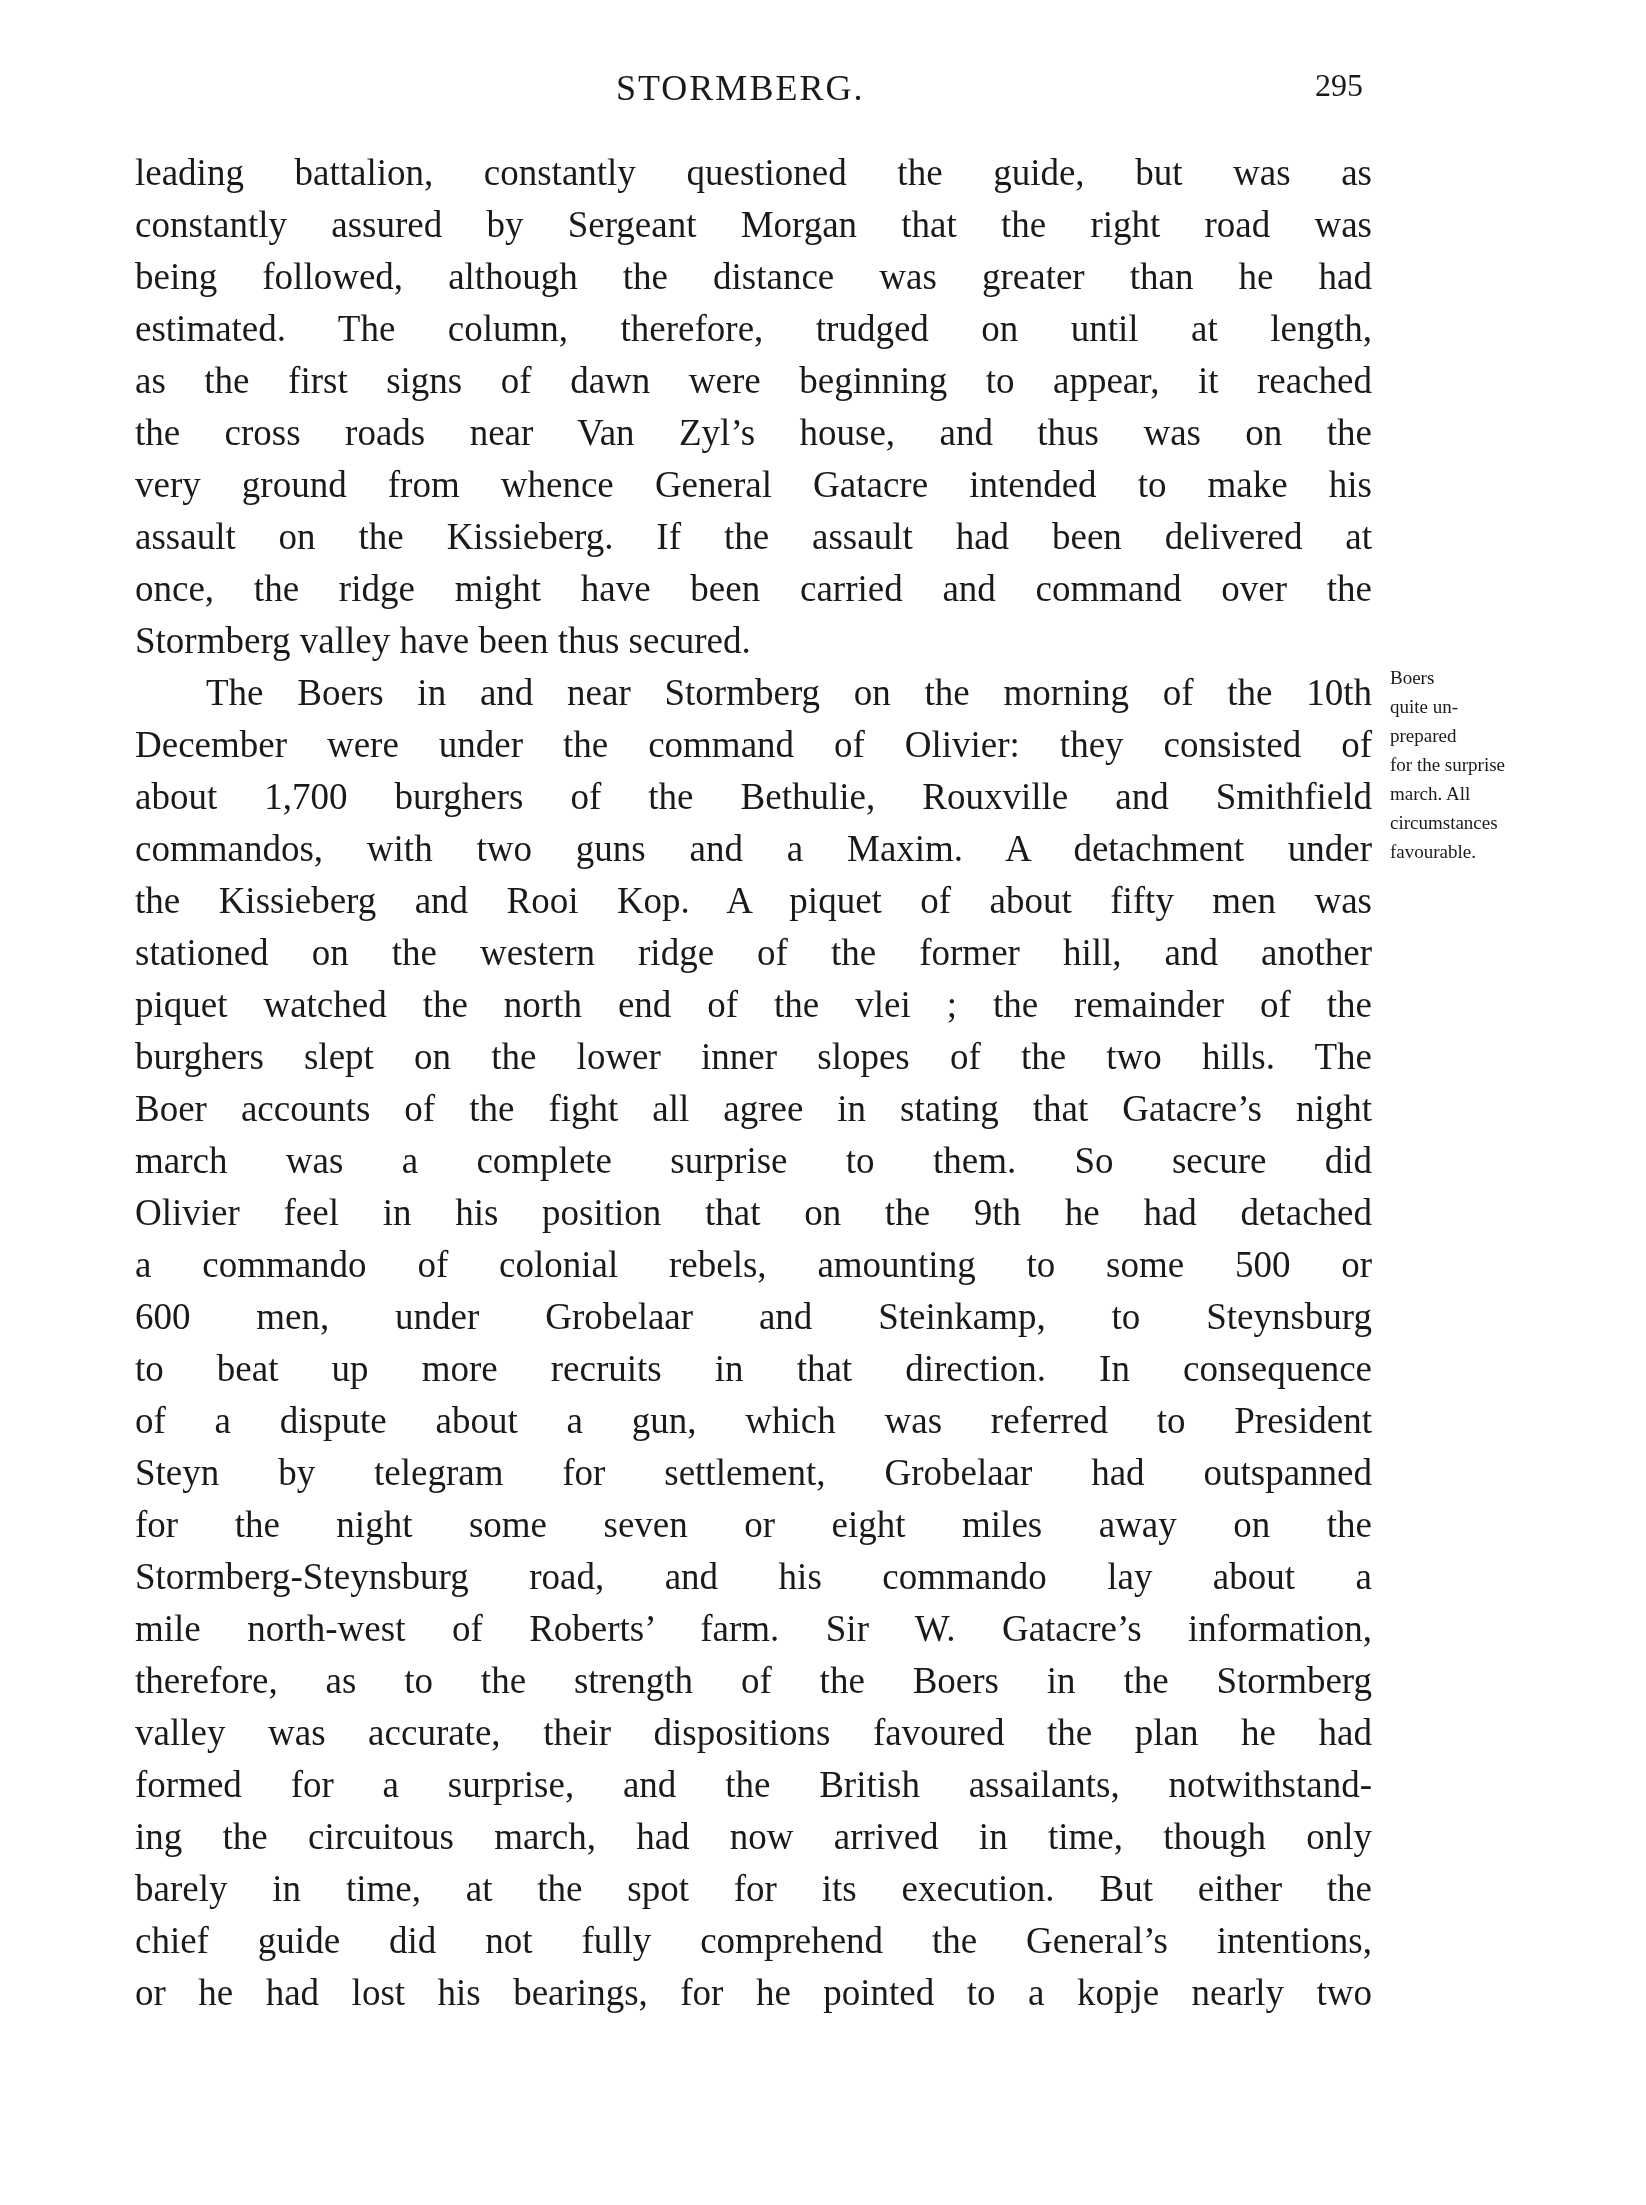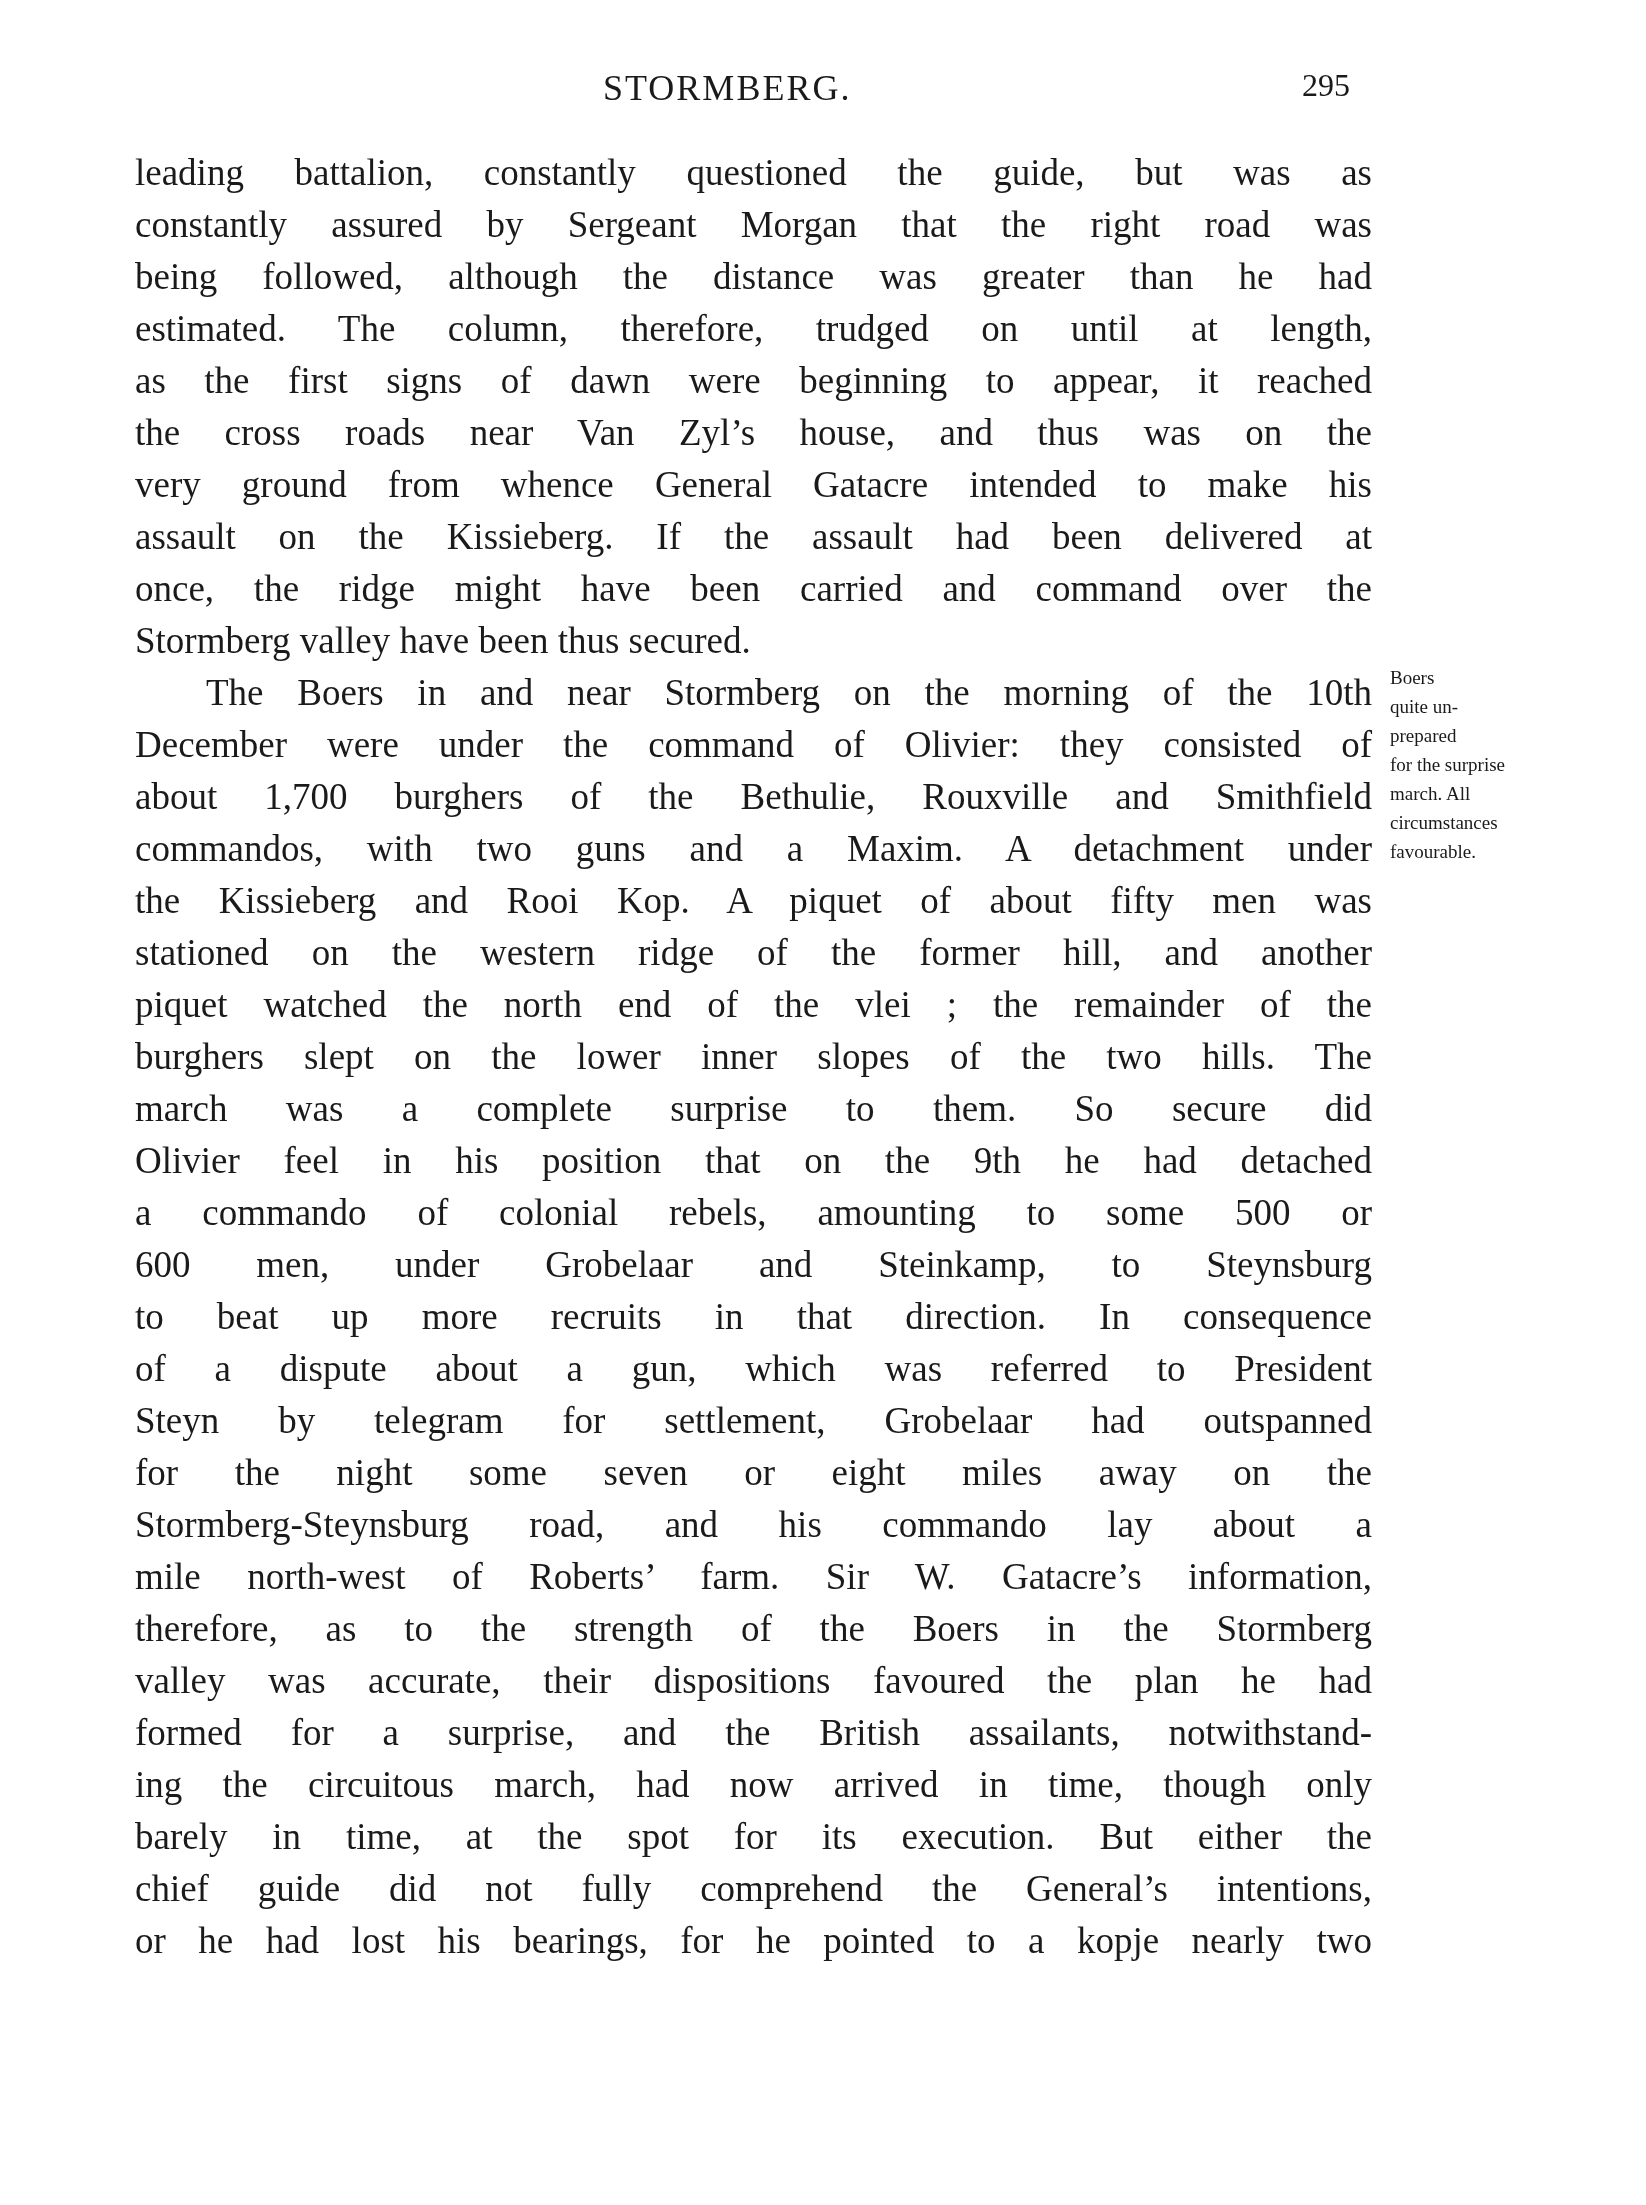--- a/index.html
+++ b/index.html
@@ -1,18 +1,18 @@
 <!DOCTYPE html>
 <html><head>
 <meta charset="utf-8">
 <style>
   html, body { margin: 0; padding: 0; background: #ffffff; }
   body { width: 1647px; height: 2205px; position: relative; overflow: hidden;
          font-family: "Liberation Serif", "DejaVu Serif", serif; color: #1a1a1a; }
-  .running-head { position: absolute; top: 67px; left: 0; width: 1469px; height: 49px; }
+  .running-head { position: absolute; top: 67px; left: 13px; width: 1469px; height: 49px; }
   .running-title { position: absolute; left: 603px; top: 0; font-size: 36px; letter-spacing: 2px; }
   .page-number { position: absolute; left: 1302px; top: 0; font-size: 32px; }
   .body-text { position: absolute; left: 135px; top: 147px; width: 1237px; }
   .line { display: block; height: 52px; line-height: 52px; font-size: 37px;
           text-align: justify; text-align-last: justify; white-space: nowrap; }
   .line.last { text-align-last: left; }
   .line.indent { padding-left: 71px; }
   .sidenote { position: absolute; left: 1390px; top: 663px; width: 216px; font-size: 19px; line-height: 29px; }
   .sidenote .sn-line { display: block; white-space: nowrap; }
 </style>
@@ -36,20 +36,21 @@
   <span class="line">once, the ridge might have been carried and command over the</span>
   <span class="line last">Stormberg valley have been thus secured.</span>
   <span class="line indent">The Boers in and near Stormberg on the morning of the 10th</span>
   <span class="line">December were under the command of Olivier: they consisted of</span>
   <span class="line">about 1,700 burghers of the Bethulie, Rouxville and Smithfield</span>
   <span class="line">commandos, with two guns and a Maxim.  A detachment under</span>
   <span class="line">the Kissieberg and Rooi Kop.  A piquet of about fifty men was</span>
   <span class="line">stationed on the western ridge of the former hill, and another</span>
   <span class="line">piquet watched the north end of the vlei ; the remainder of the</span>
   <span class="line">burghers slept on the lower inner slopes of the two hills.  The</span>
+  <span class="line">Boer accounts of the fight all agree in stating that Gatacre’s night</span>
   <span class="line">march was a complete surprise to them.  So secure did</span>
   <span class="line">Olivier feel in his position that on the 9th he had detached</span>
   <span class="line">a commando of colonial rebels, amounting to some 500 or</span>
   <span class="line">600 men, under Grobelaar and Steinkamp, to Steynsburg</span>
   <span class="line">to beat up more recruits in that direction.  In consequence</span>
   <span class="line">of a dispute about a gun, which was referred to President</span>
   <span class="line">Steyn by telegram for settlement, Grobelaar had outspanned</span>
   <span class="line">for the night some seven or eight miles away on the</span>
   <span class="line">Stormberg-Steynsburg road, and his commando lay about a</span>
   <span class="line">mile north-west of Roberts’ farm.  Sir W. Gatacre’s information,</span>

